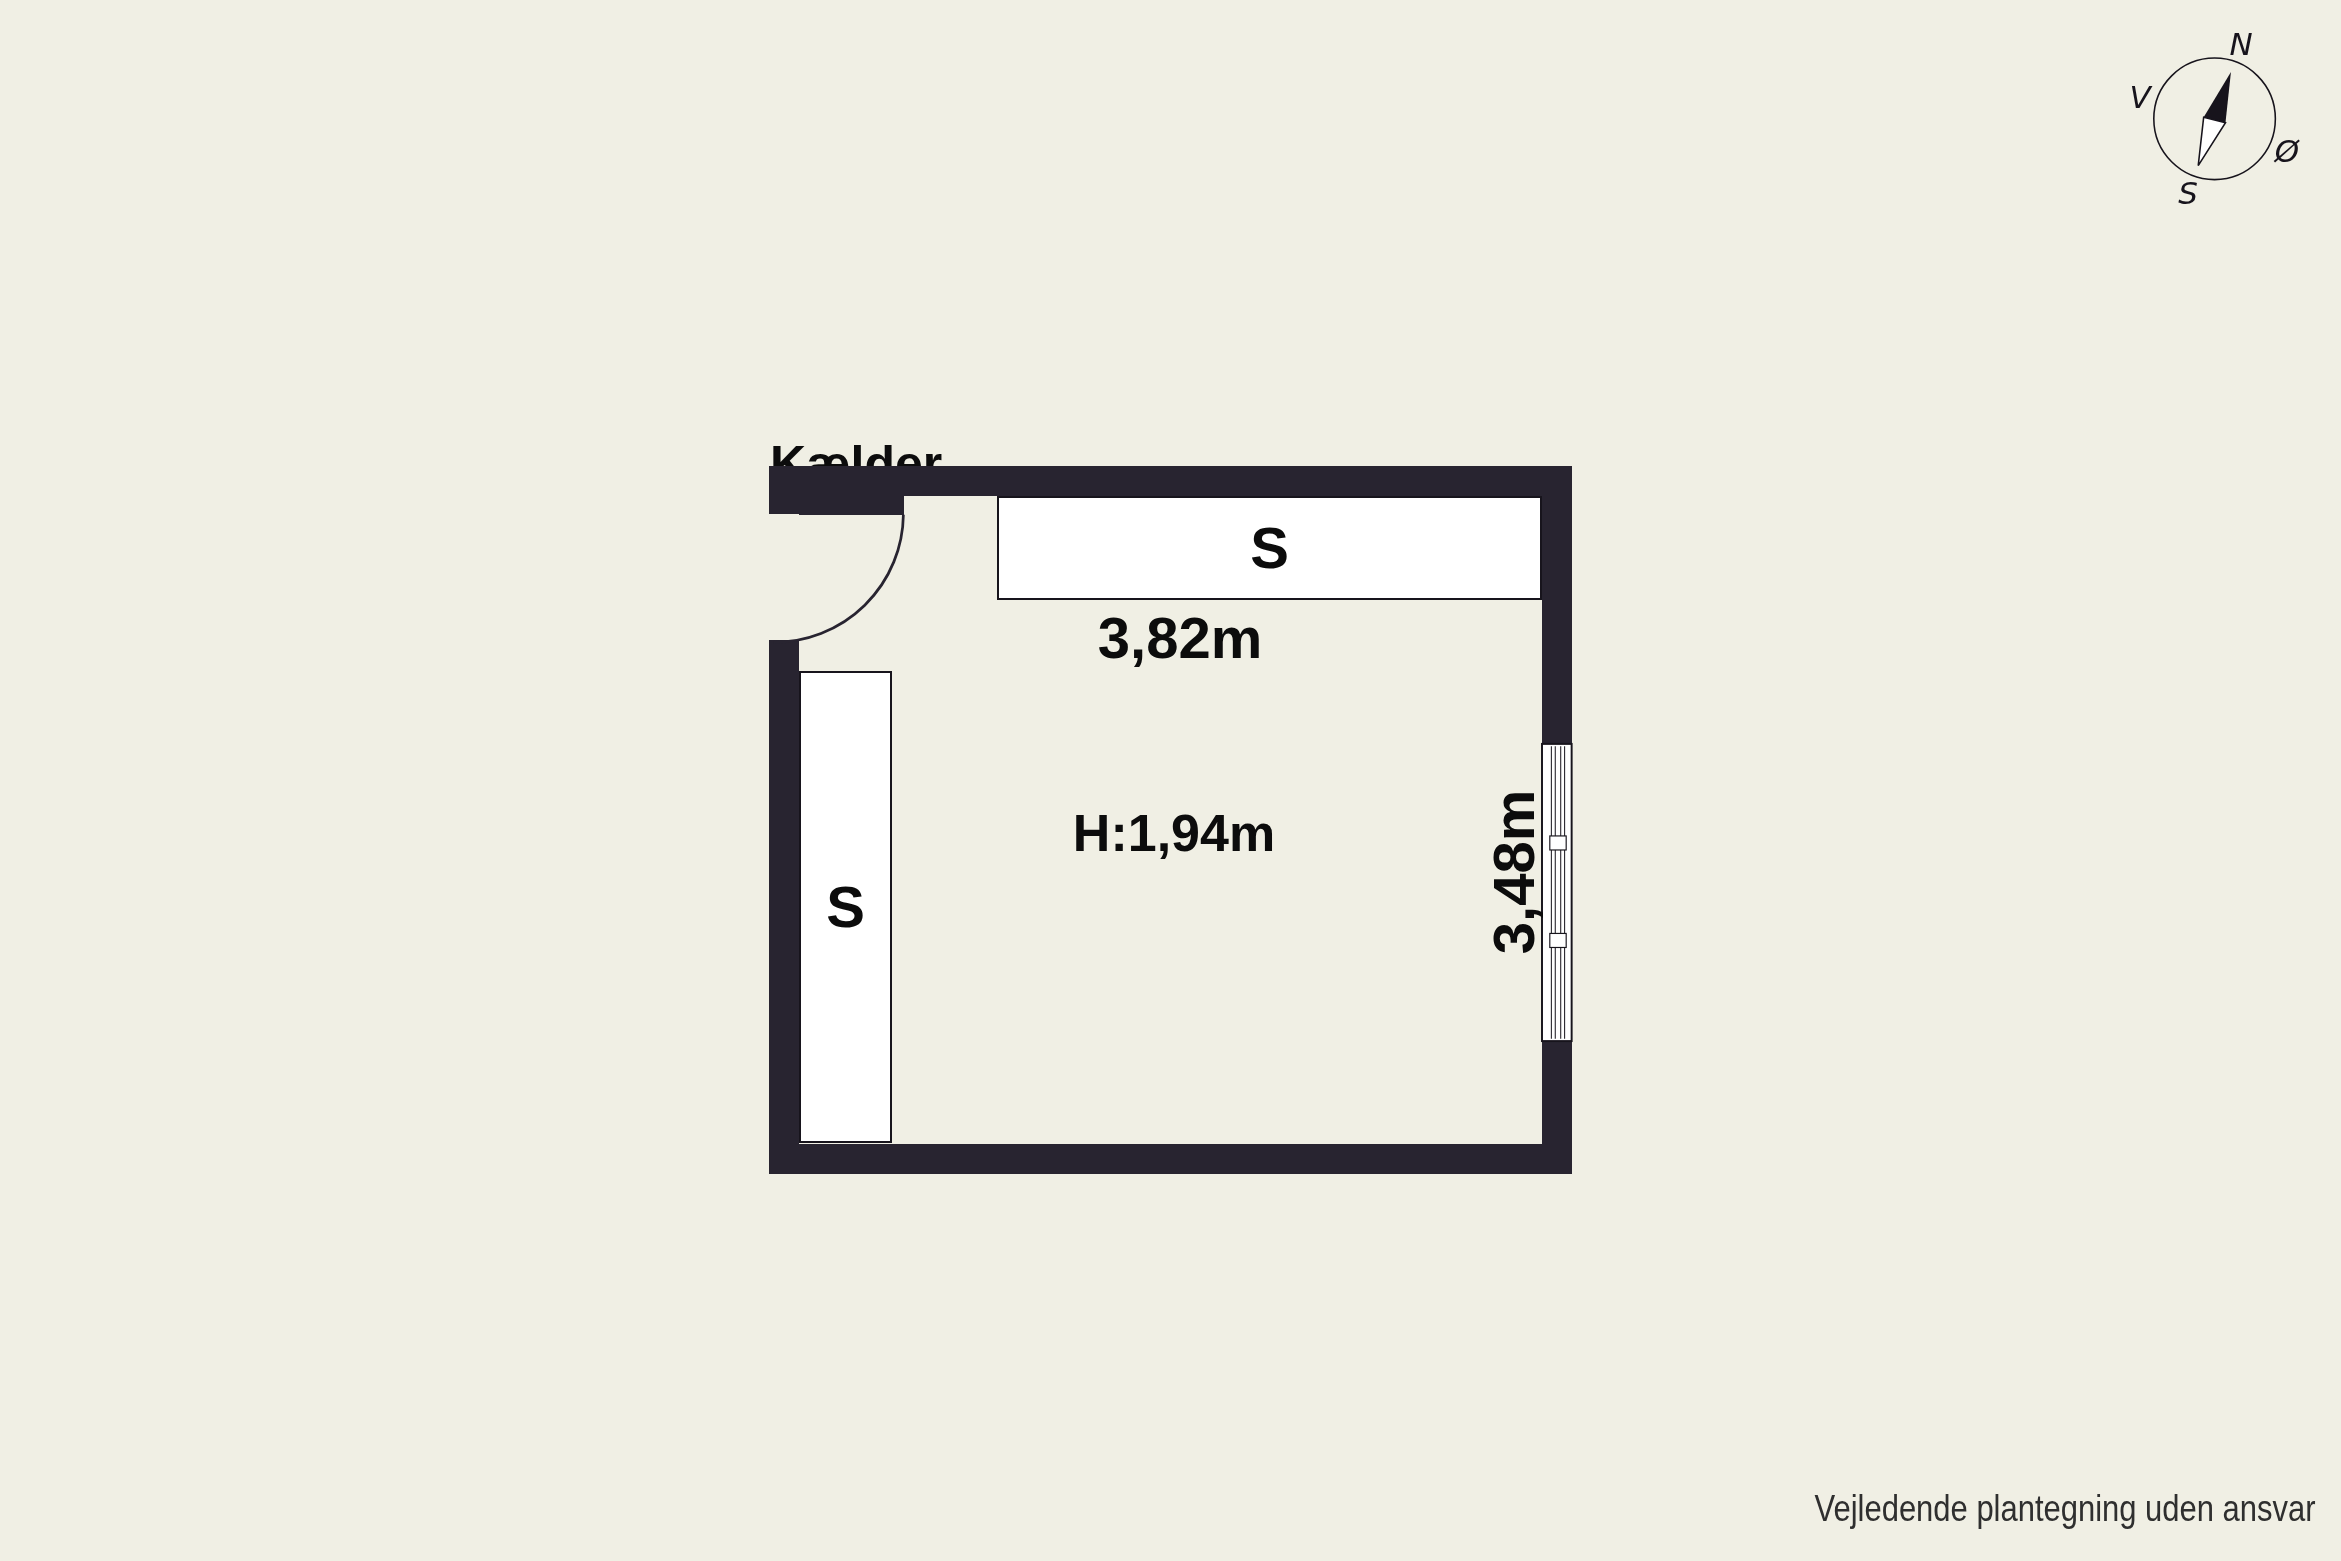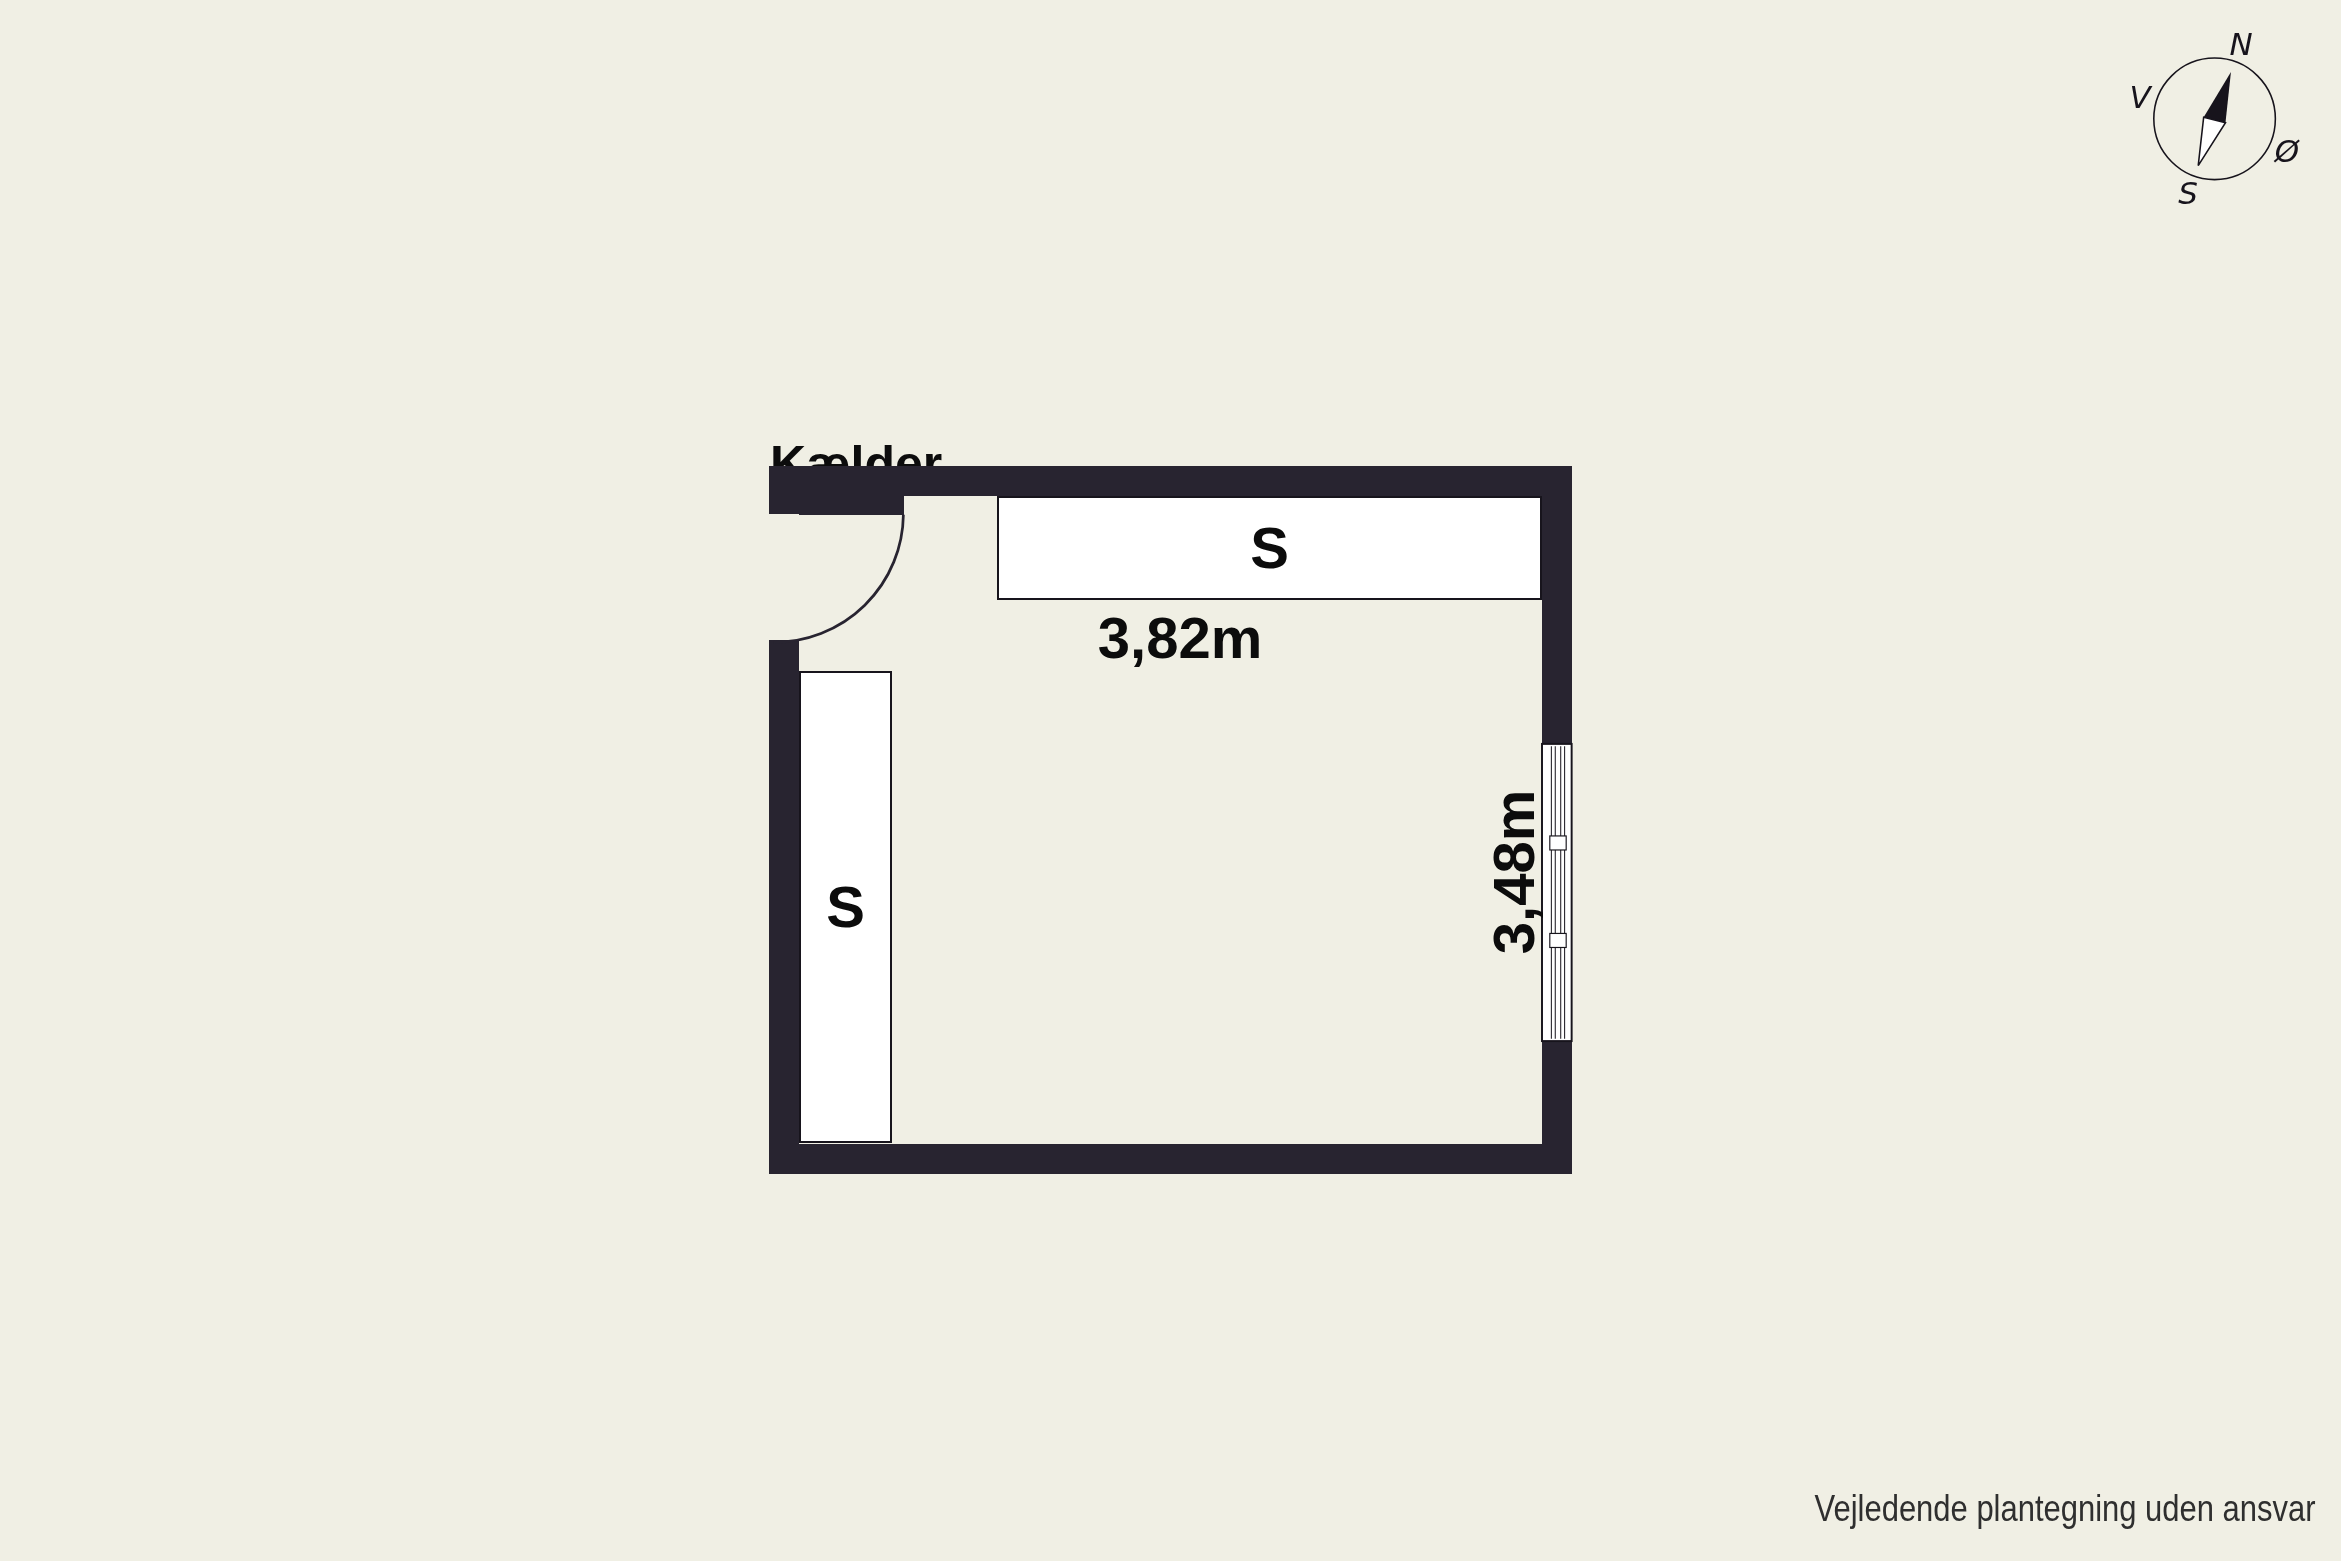--- a/index.html
+++ b/index.html
@@ -122,20 +122,21 @@
     <line x1="29" y1="8" x2="29" y2="383" stroke="#17141c" stroke-width="1.3"></line>
     <line x1="34" y1="8" x2="34" y2="383" stroke="#17141c" stroke-width="1.3"></line>
     <rect x="15" y="123" width="21" height="18" fill="#ffffff" stroke="#17141c" stroke-width="1.5"></rect>
     <rect x="15" y="248" width="21" height="18" fill="#ffffff" stroke="#17141c" stroke-width="1.5"></rect>
   </svg>
 
   <div class="dim-label dim-width">3,82m</div>
   <div class="dim-label dim-depth">3,48m</div>
 
   <div class="room-label">
+    <div>H:1,94m</div>
   </div>
 
   <svg style="left:2139px;top:23.4px;" width="187" height="187" viewBox="0 0 240 240">
     <circle cx="97" cy="123" r="78" fill="none" stroke="#17141c" stroke-width="2"></circle>
     <polygon points="118,63 83,121 111,128" fill="#17141c"></polygon>
     <polygon points="76,183 111,128 83,121" fill="#ffffff" stroke="#17141c" stroke-width="2"></polygon>
   </svg>
   <div class="compass-letter" style="left:2241px;top:44px;">N</div>
   <div class="compass-letter" style="left:2140px;top:97px;">V</div>
   <div class="compass-letter" style="left:2287px;top:151px;">Ø</div>

